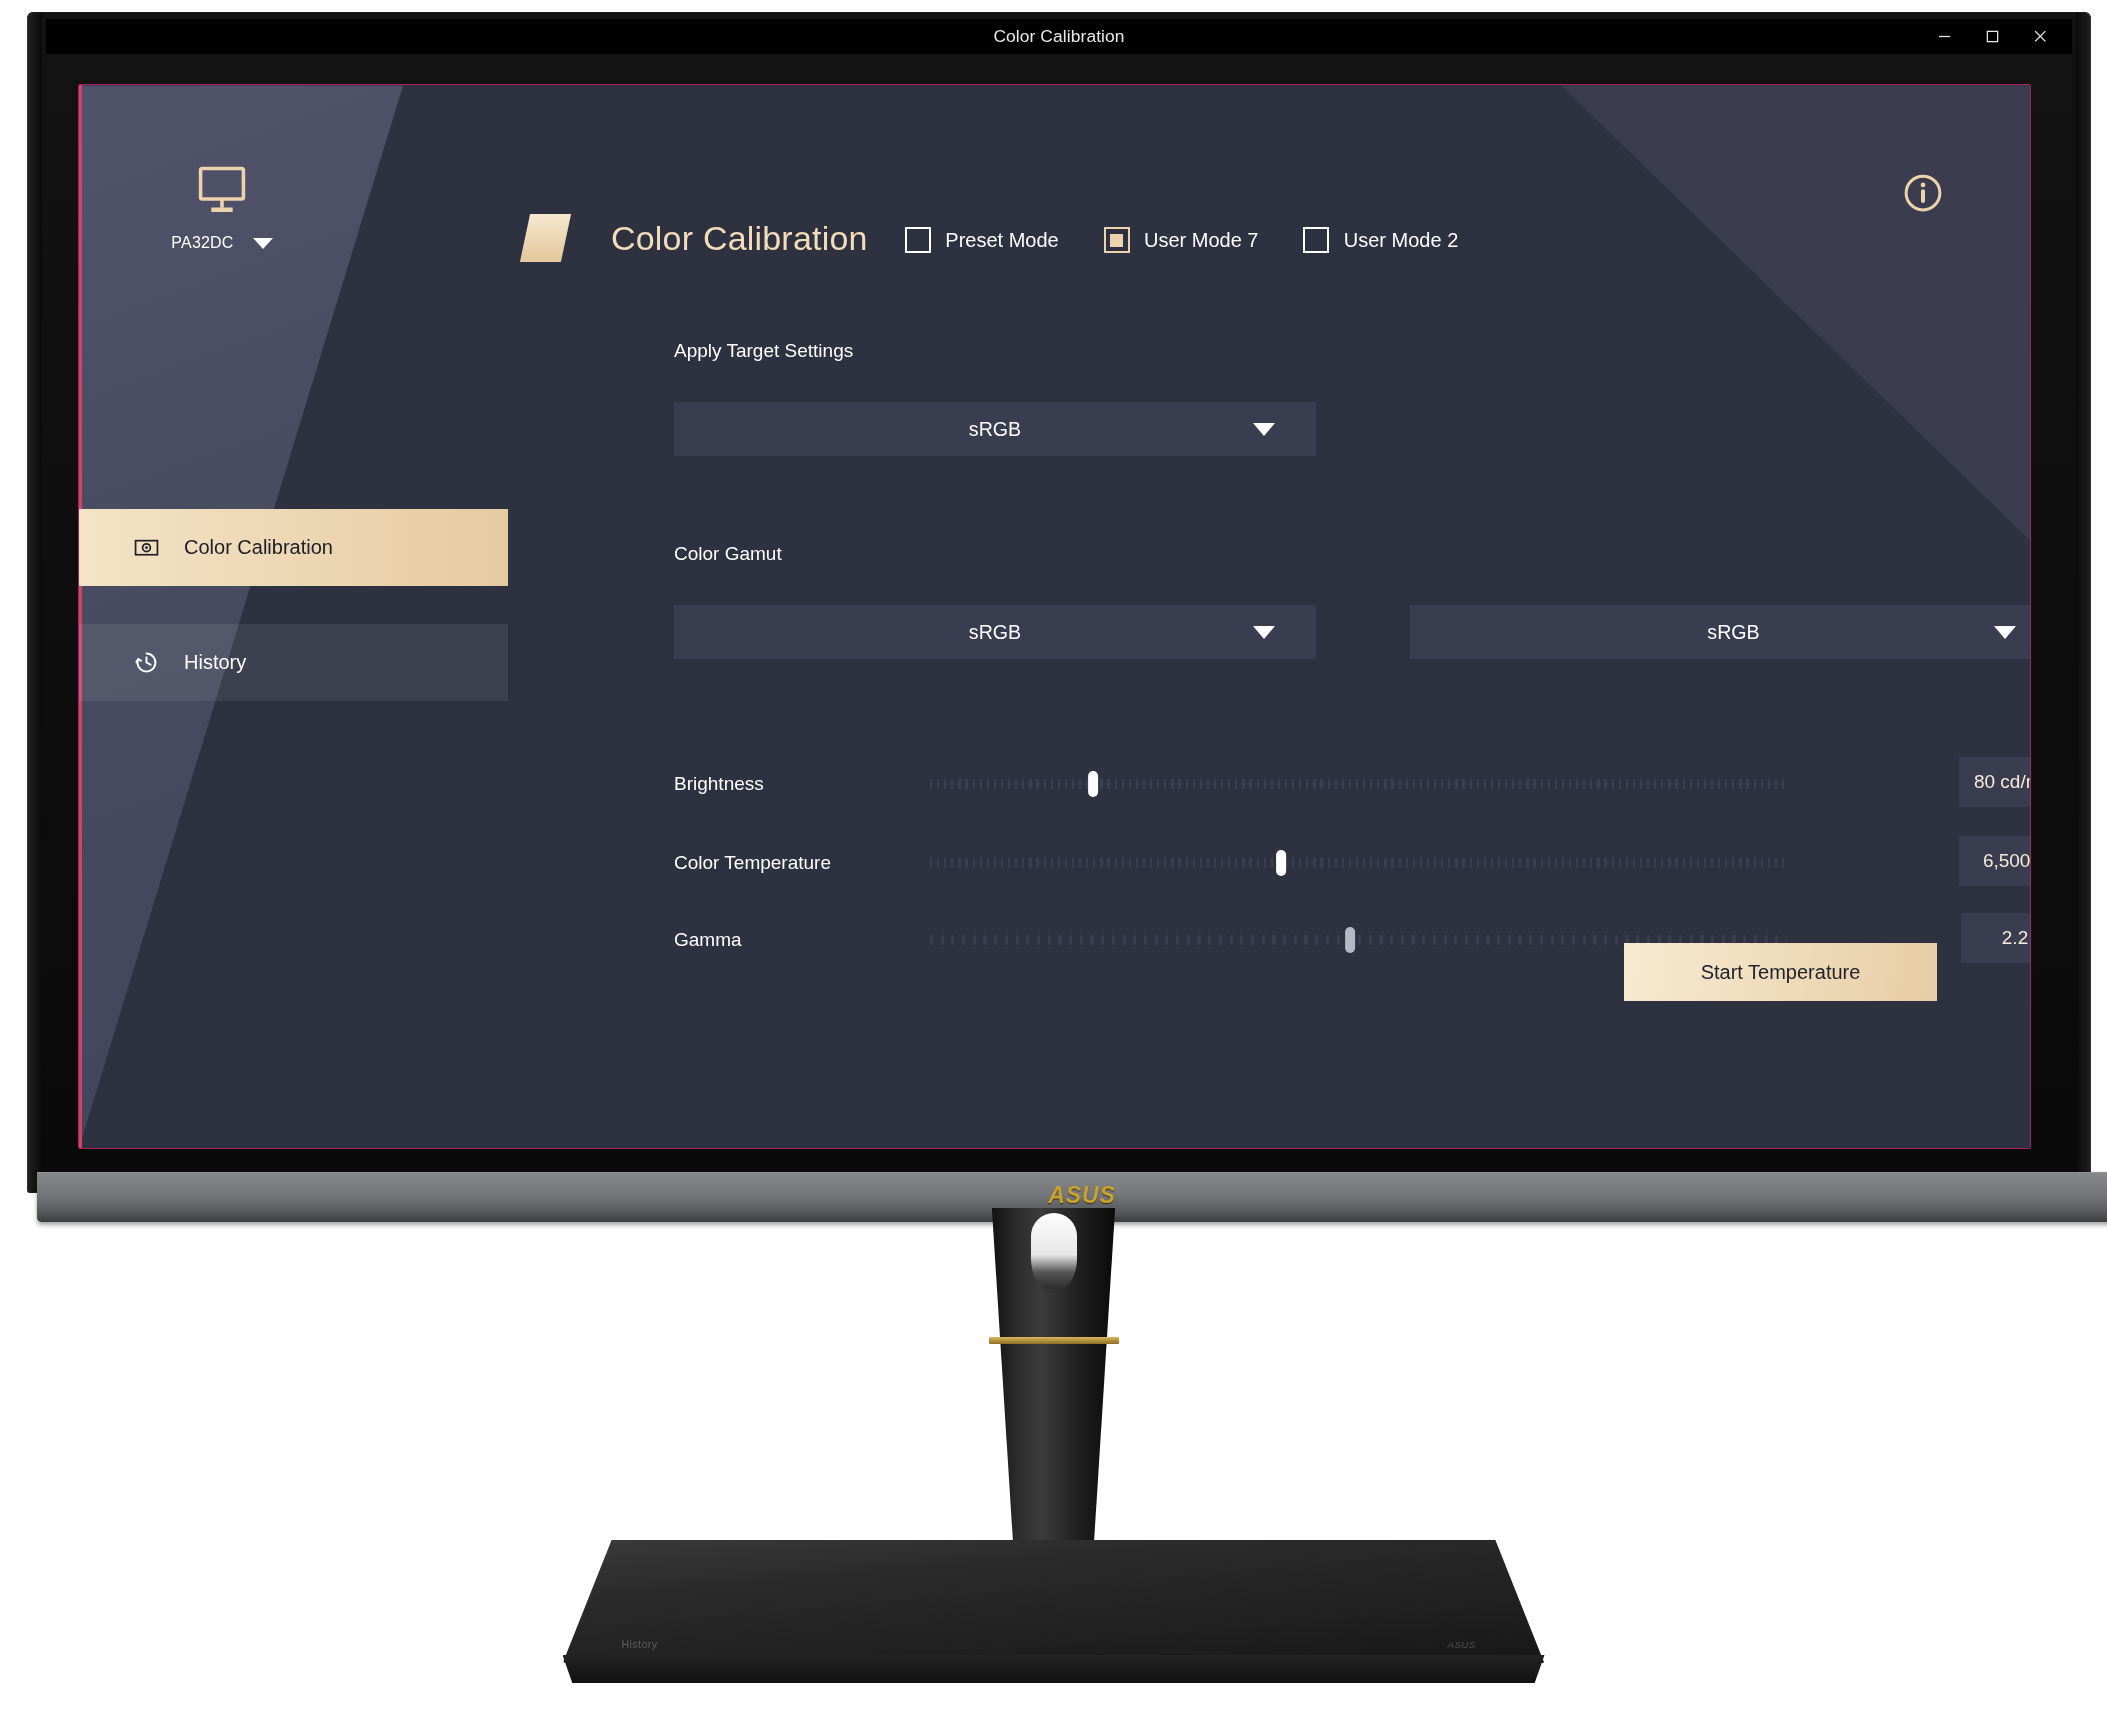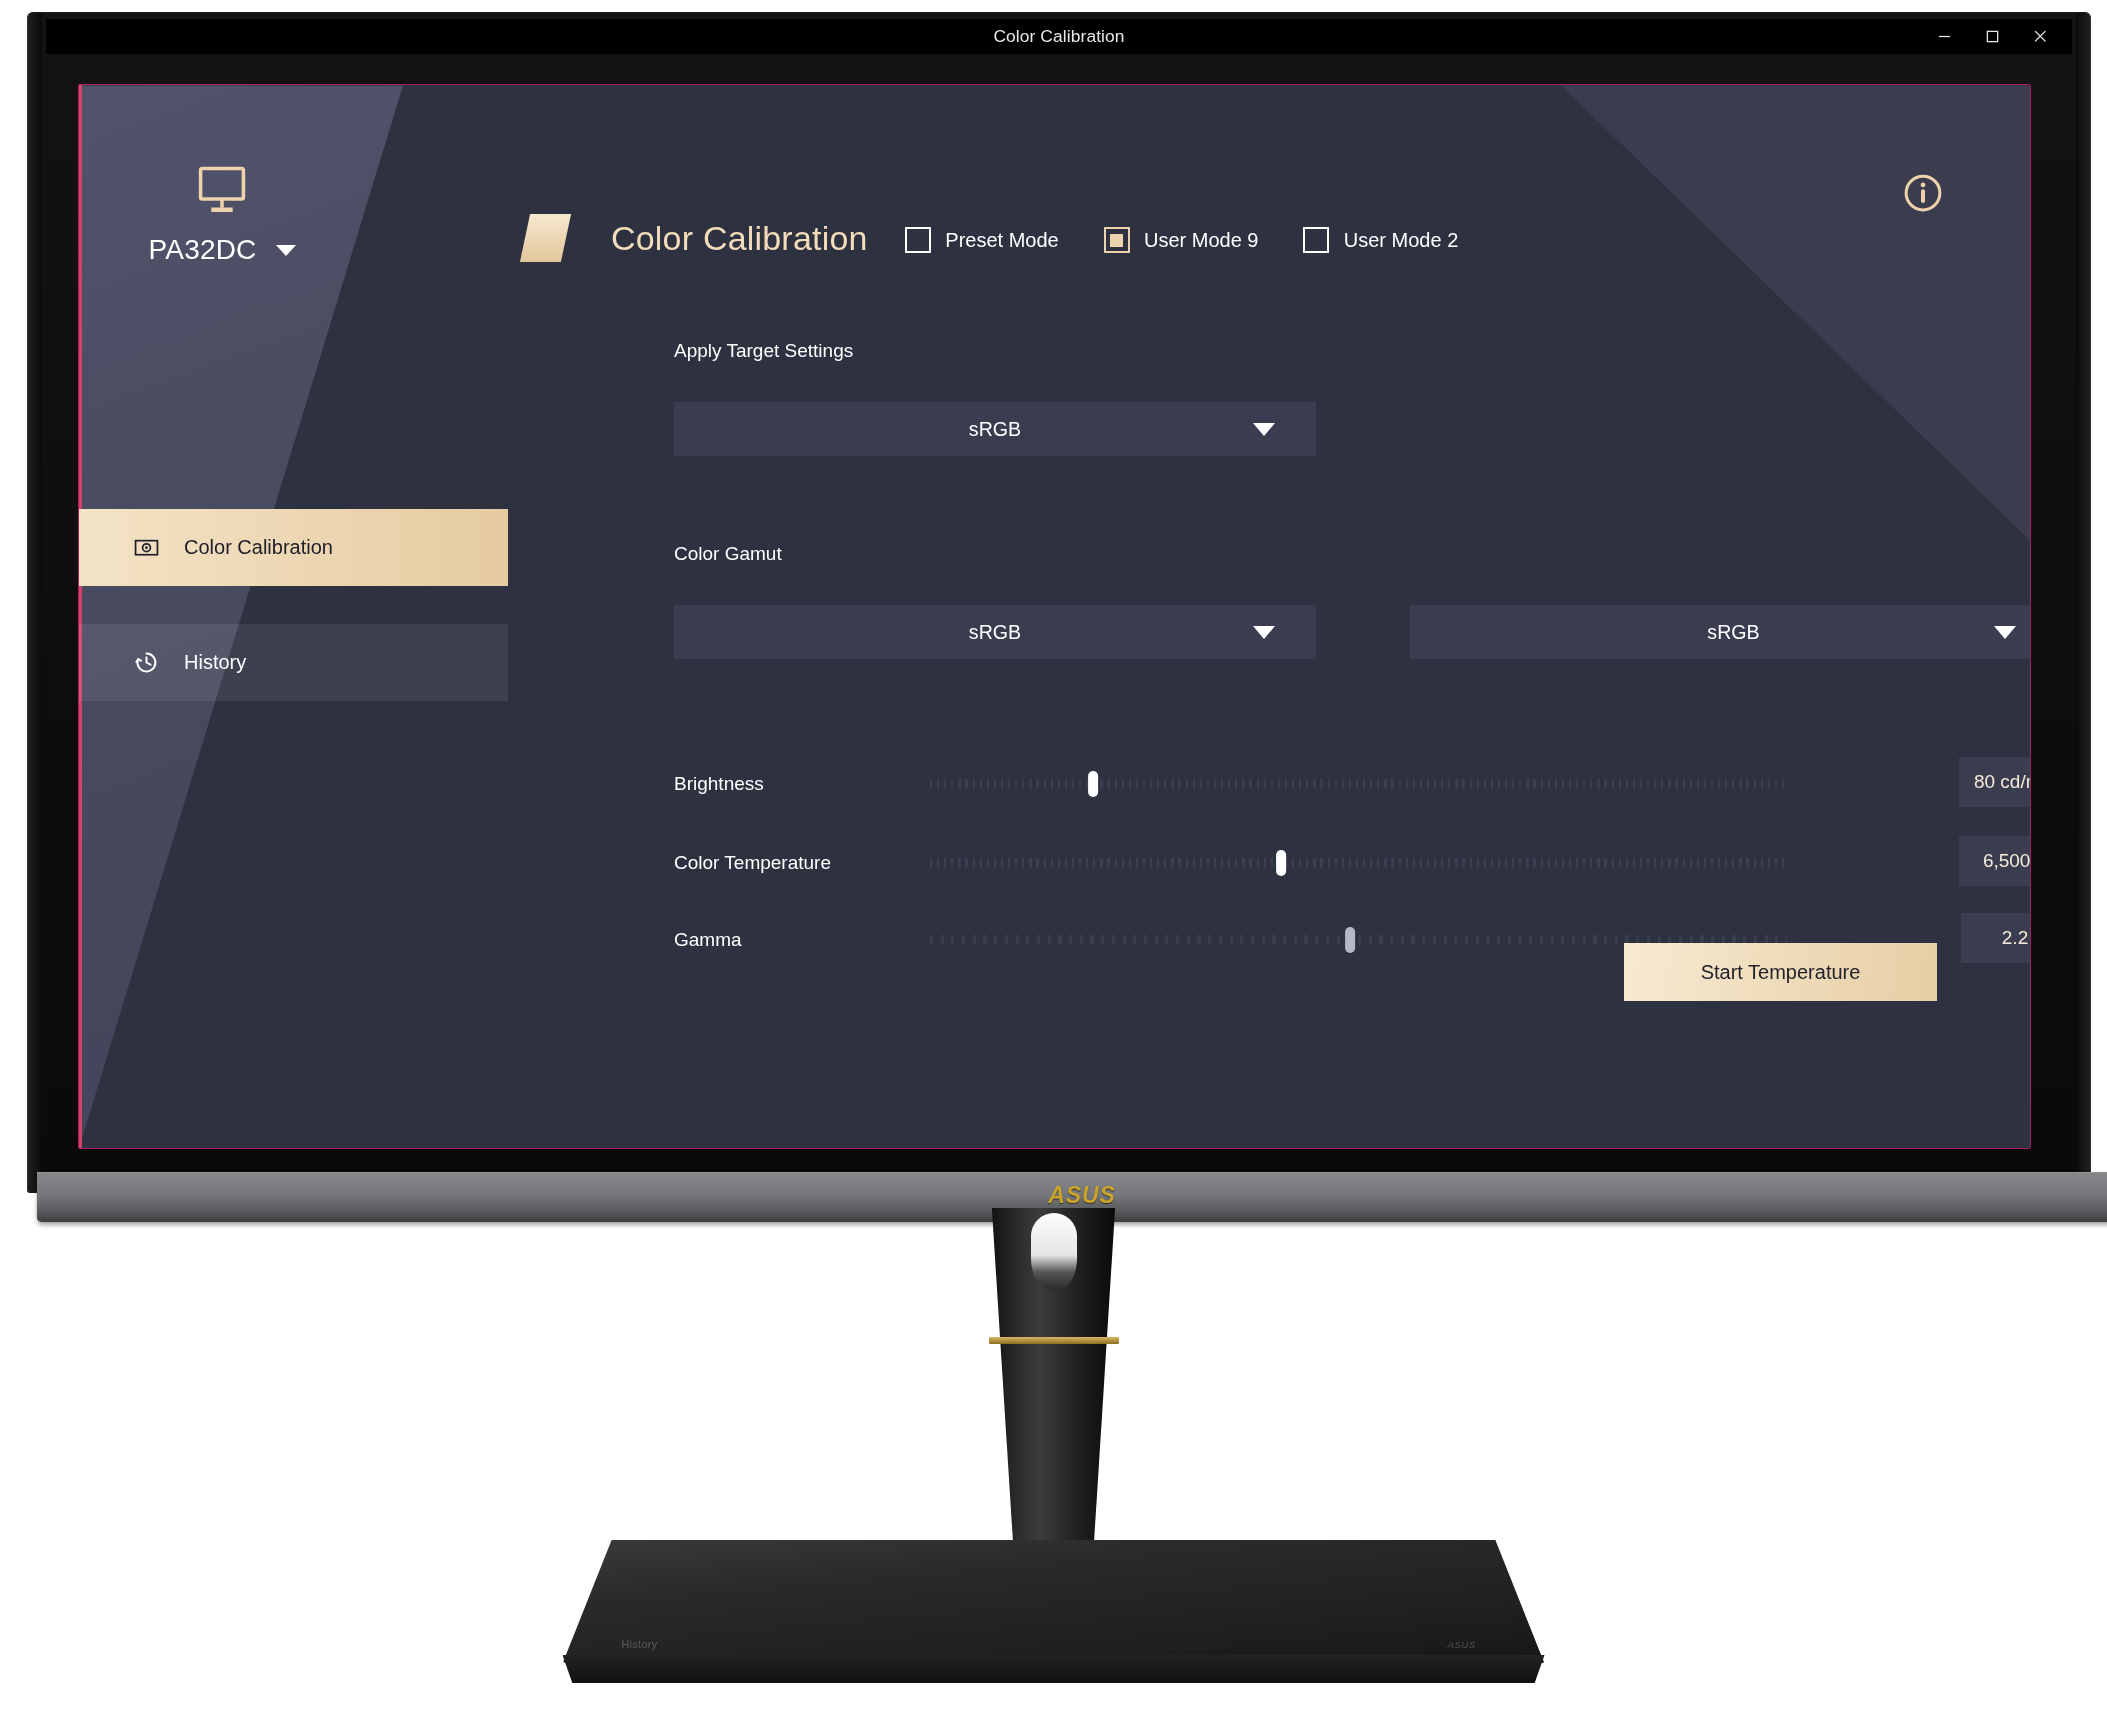--- a/index.html
+++ b/index.html
@@ -81,21 +81,21 @@
     z-index: 4;
   }
   .device-block {
     position: absolute; left: 0; top: 80px; width: 286px;
     display: flex; flex-direction: column; align-items: center;
   }
   .monitor-icon { width: 58px; height: 50px; }
   .device-row {
     margin-top: 19px; display: flex; align-items: center; gap: 19px;
   }
-  .device-name { color: #ffffff; font-size: 28px; letter-spacing: 0.2px; }
+  .device-name { color: #ffffff; font-size: 16px; letter-spacing: 0.2px; }
   .caret-down {
     width: 0; height: 0;
     border-left: 10.7px solid transparent;
     border-right: 10.7px solid transparent;
     border-top: 11.6px solid #ffffff;
   }
 
   .nav { position: absolute; left: 0; top: 424px; width: 429px; }
   .nav-item {
     position: relative;
@@ -352,21 +352,21 @@
         <div class="page-title">Color Calibration</div>
       </div>
 
       <div class="mode-row">
         <label class="mode-opt">
           <span class="cbx"></span>
           <span class="mode-label">Preset Mode</span>
         </label>
         <label class="mode-opt">
           <span class="cbx checked"></span>
-          <span class="mode-label">User Mode 9</span>
+          <span class="mode-label">User Mode 7</span>
         </label>
         <label class="mode-opt">
           <span class="cbx"></span>
           <span class="mode-label">User Mode 2</span>
         </label>
       </div>
 
       <div class="field-label" style="left:157px; top:255px;">Apply Target Settings</div>
       <div class="dropdown" style="left:157px; top:317px; width:642px;">
         <span class="dd-val">sRGB</span>

